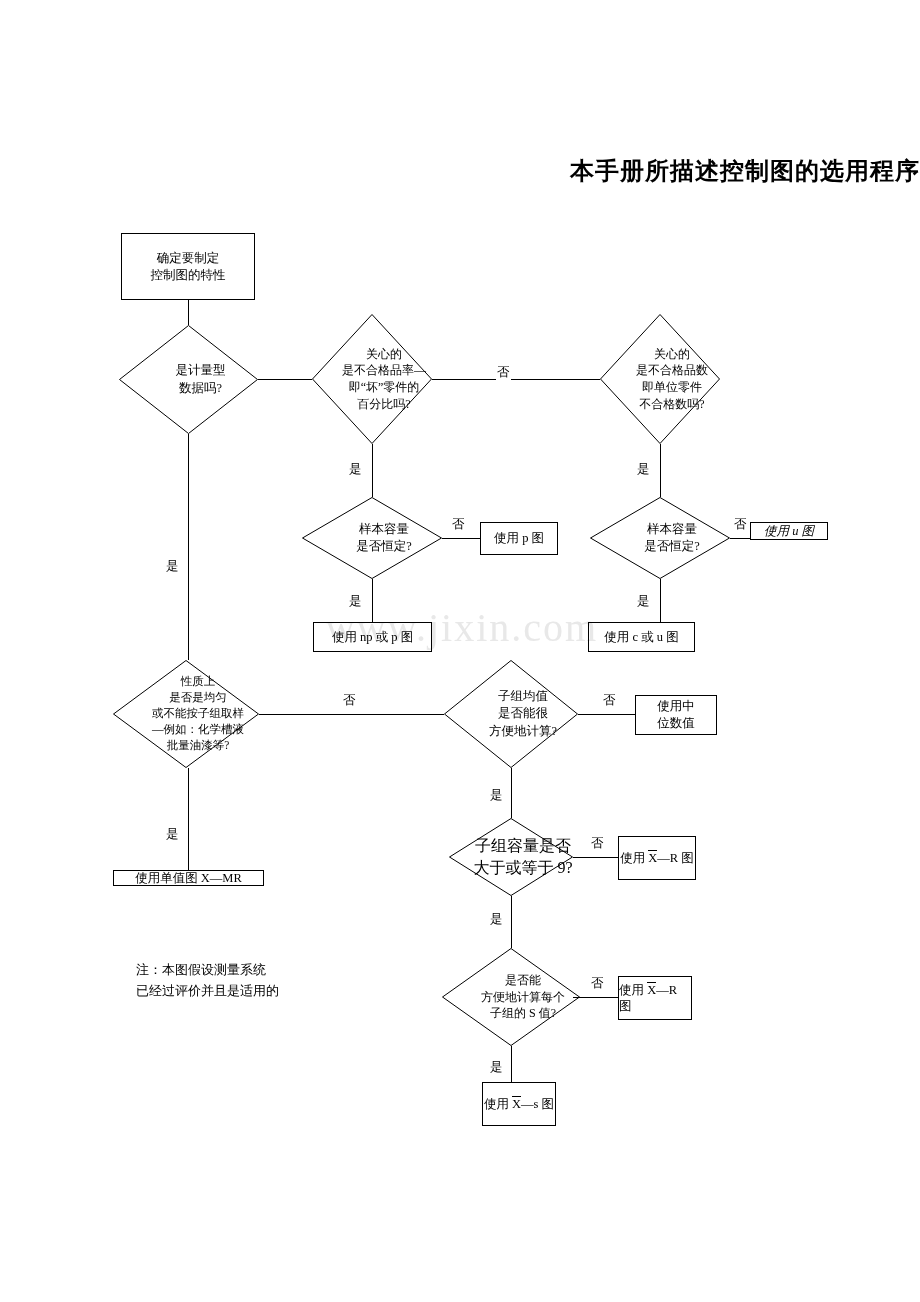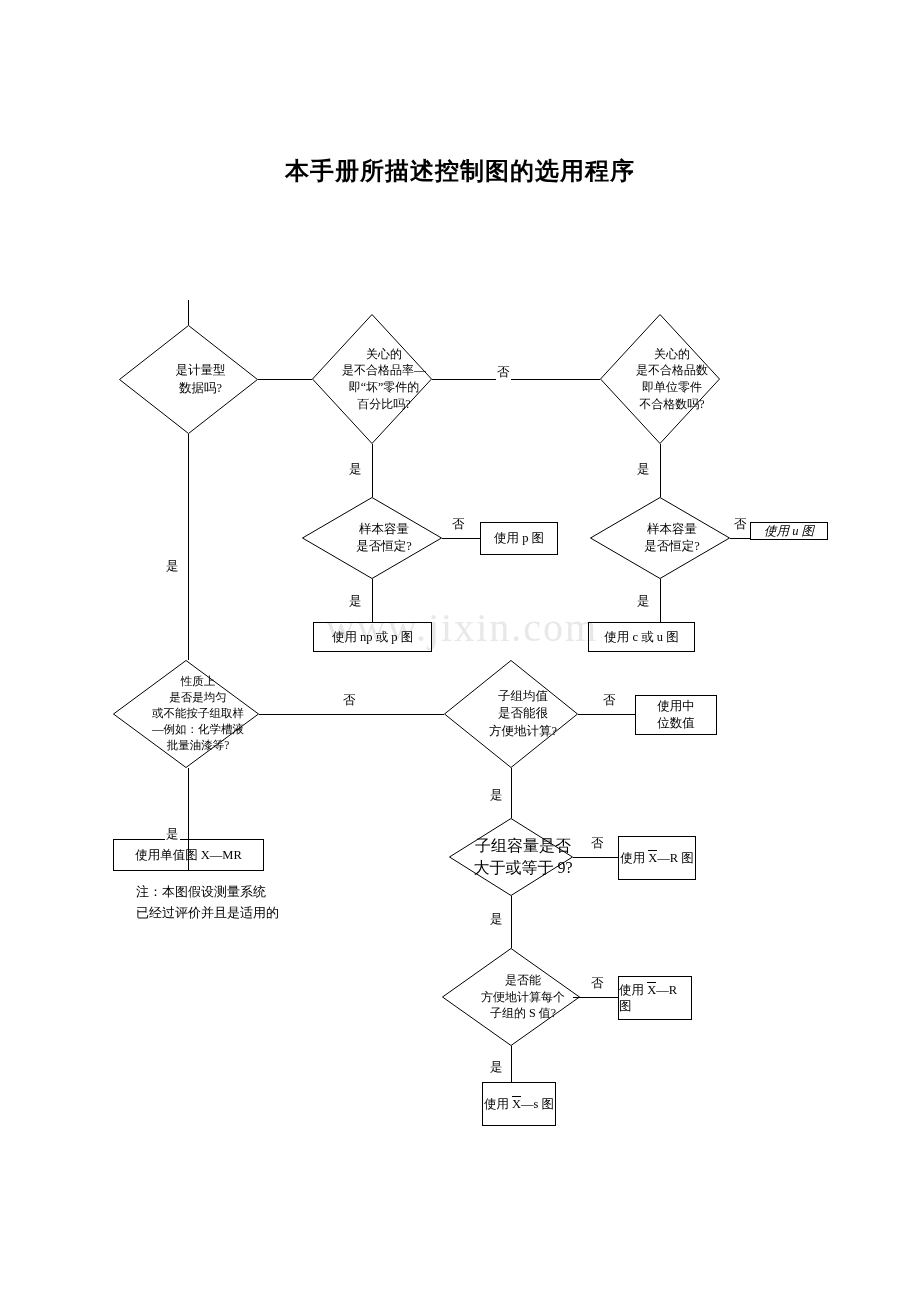--- a/index.html
+++ b/index.html
@@ -20,21 +20,21 @@
     position: absolute;
     left: 0; top: 0;
     width: 920px; height: 1302px;
   }
 
   .title {
     position: absolute;
     left: 0;
     top: 155px;
     width: 920px;
-    text-align: center;
+    text-align: right;
     font-size: 24px;
     font-weight: bold;
     letter-spacing: 1px;
     font-family: "Liberation Serif", "DejaVu Serif", serif;
   }
 
   
   .watermark {
     position: absolute;
     left: 232px;
@@ -206,33 +206,35 @@
   <div class="ln lnv" style="left:511px; top:768px; height:50px;"></div>
 
   <div class="ln lnh" style="left:573px; top:857px; width:45px;"></div>
 
   <div class="ln lnv" style="left:511px; top:896px; height:52px;"></div>
 
   <div class="ln lnh" style="left:573px; top:997px; width:45px;"></div>
 
   <div class="ln lnv" style="left:511px; top:1046px; height:36px;"></div>
 
+  <div class="box" style="left:121px; top:233px; width:134px; height:67px; white-space:pre-line;">确定要制定
+控制图的特性</div>
 
   <div class="box" style="left:480px; top:522px; width:78px; height:33px;">使用 p 图</div>
 
   <div class="box" style="left:750px; top:522px; width:78px; height:18px;font-style:italic;">使用 u 图</div>
 
   <div class="box" style="left:313px; top:622px; width:119px; height:30px;">使用 np 或 p 图</div>
 
   <div class="box" style="left:588px; top:622px; width:107px; height:30px;">使用 c 或 u 图</div>
 
   <div class="box" style="left:635px; top:695px; width:82px; height:40px; white-space:pre-line;">使用中
 位数值</div>
 
-  <div class="box" style="left:113px; top:839px; width:151px; height:32px;">使用单值图 X—MR</div>
+  <div class="box" style="left:113px; top:870px; width:151px; height:16px;">使用单值图 X—MR</div>
 
   <div class="box" style="left:618px; top:836px; width:78px; height:44px;">
     <span class="two-line">
       <span>使用</span>
       <span>
         <span class="ovl"><span class="bar"></span><span>X</span></span><span>—R 图</span>
       </span>
     </span>
   </div>
 
@@ -363,16 +365,16 @@
   <div class="elabel" style="left:636px; top:595px;">是</div>
   <div class="elabel" style="left:342px; top:694px;">否</div>
   <div class="elabel" style="left:165px; top:828px;">是</div>
   <div class="elabel" style="left:602px; top:694px;">否</div>
   <div class="elabel" style="left:489px; top:789px;">是</div>
   <div class="elabel" style="left:590px; top:837px;">否</div>
   <div class="elabel" style="left:489px; top:913px;">是</div>
   <div class="elabel" style="left:590px; top:977px;">否</div>
   <div class="elabel" style="left:489px; top:1061px;">是</div>
 
-  <div class="note" style="left:136px; top:882px;">注：本图假设测量系统
+  <div class="note" style="left:136px; top:960px;">注：本图假设测量系统
 已经过评价并且是适用的</div>
 
 </div>
 
 </body></html>

